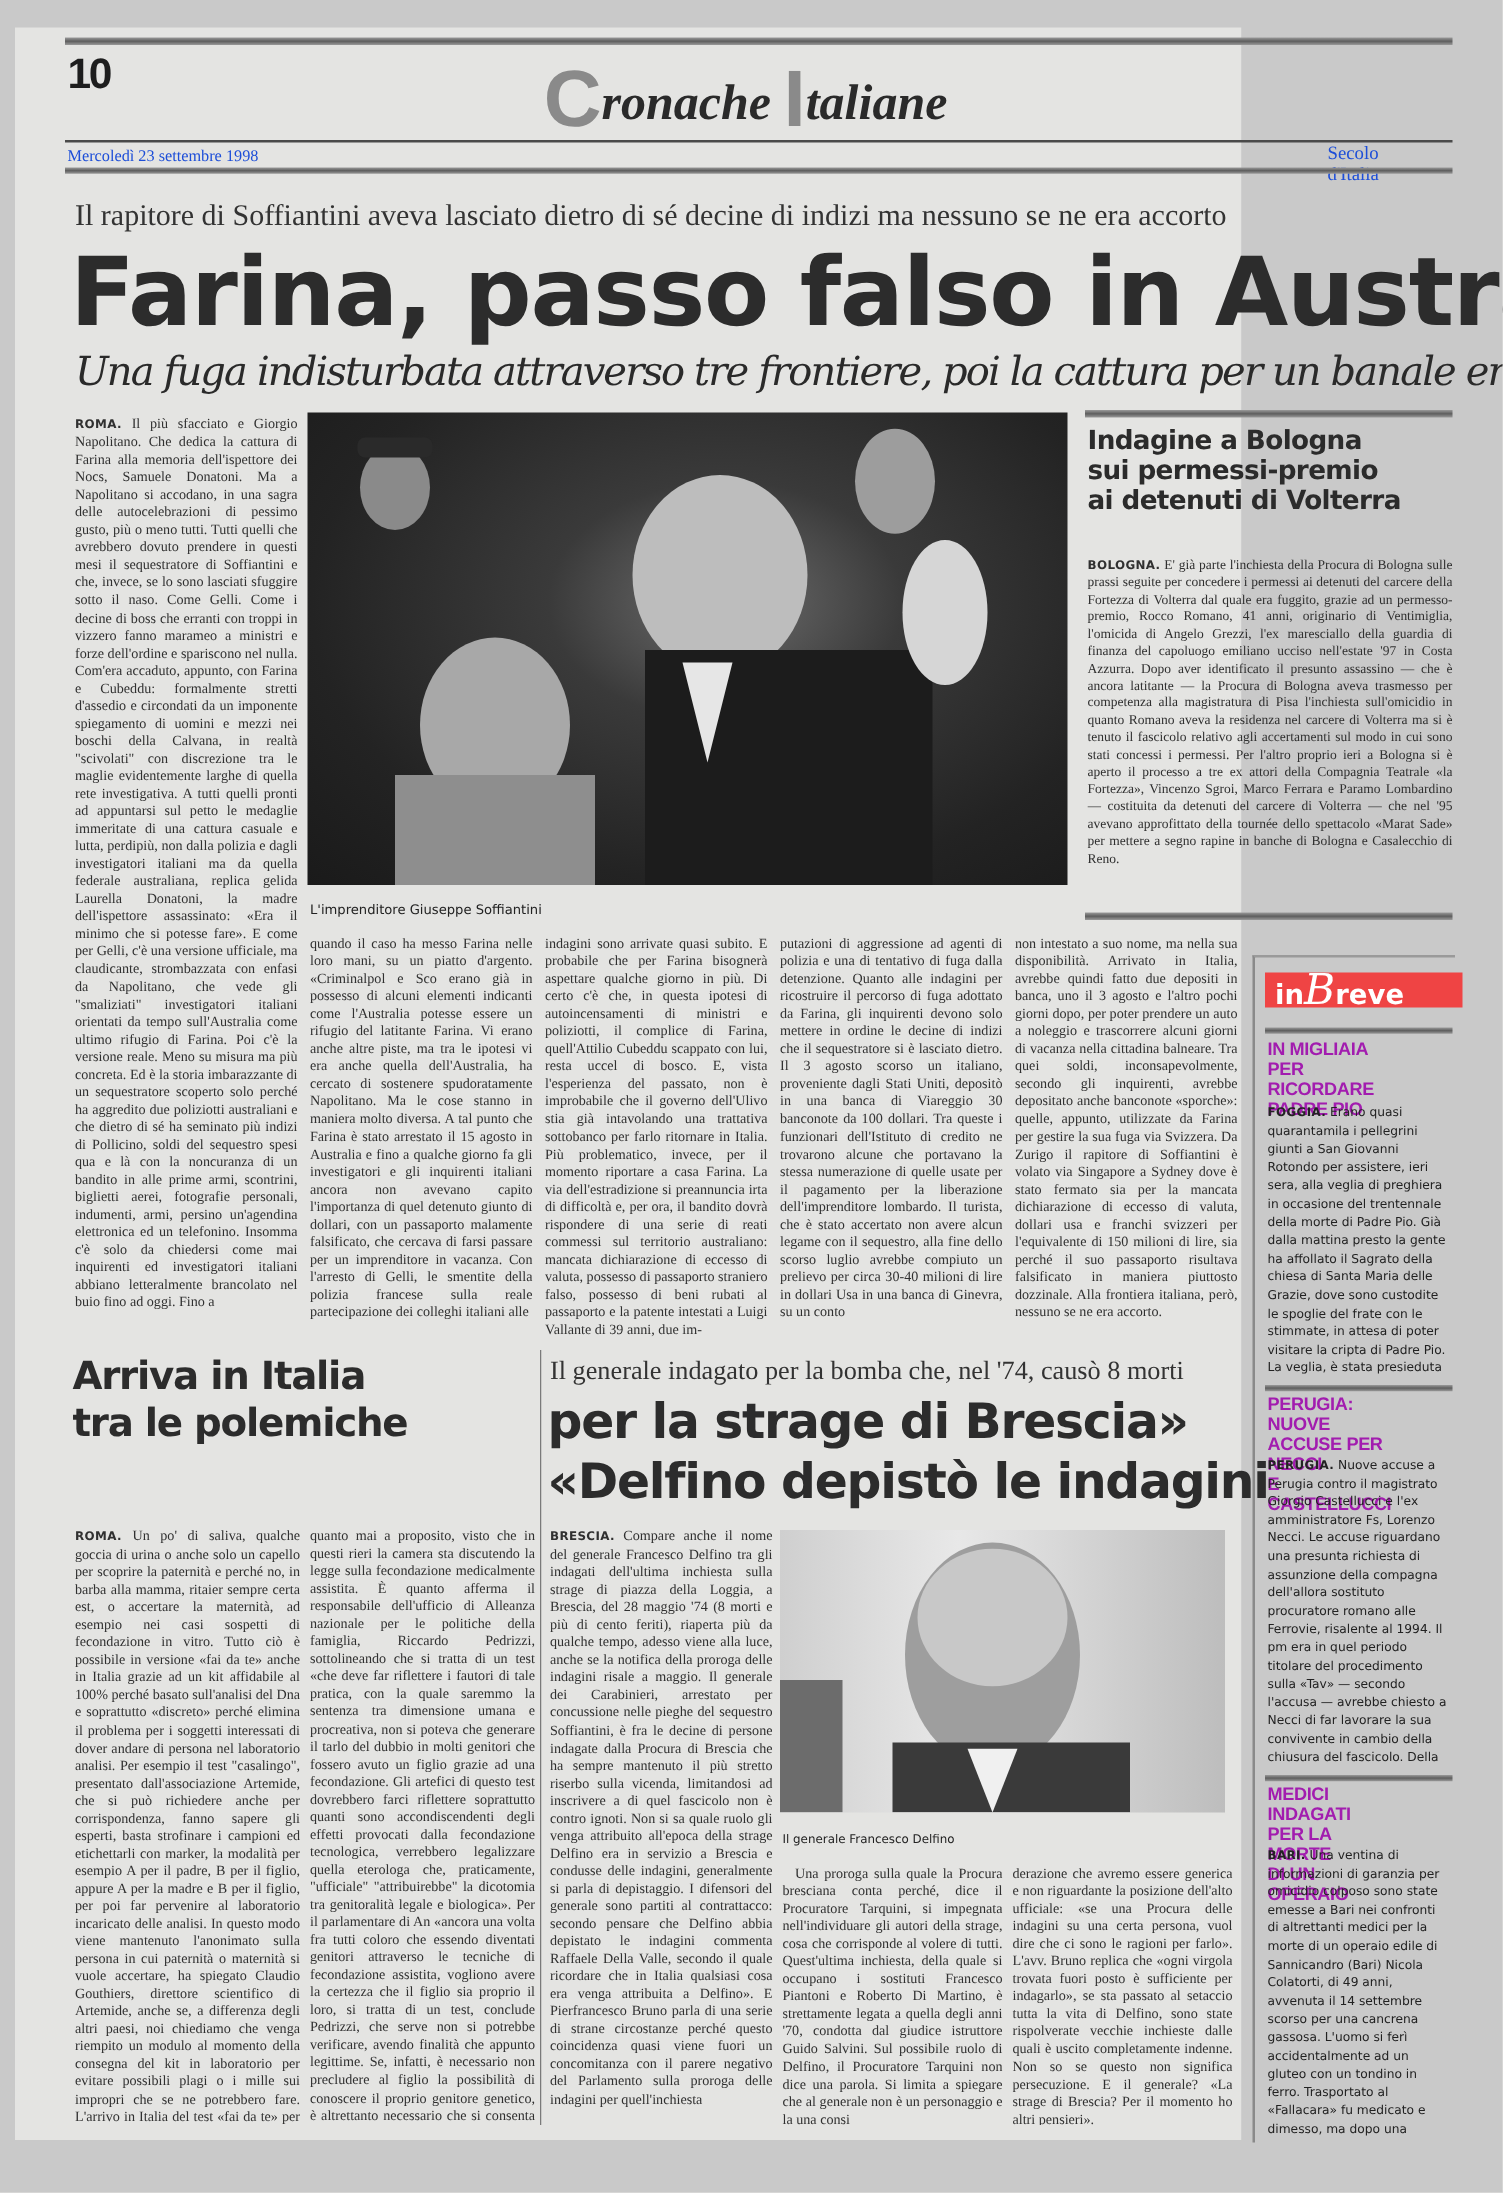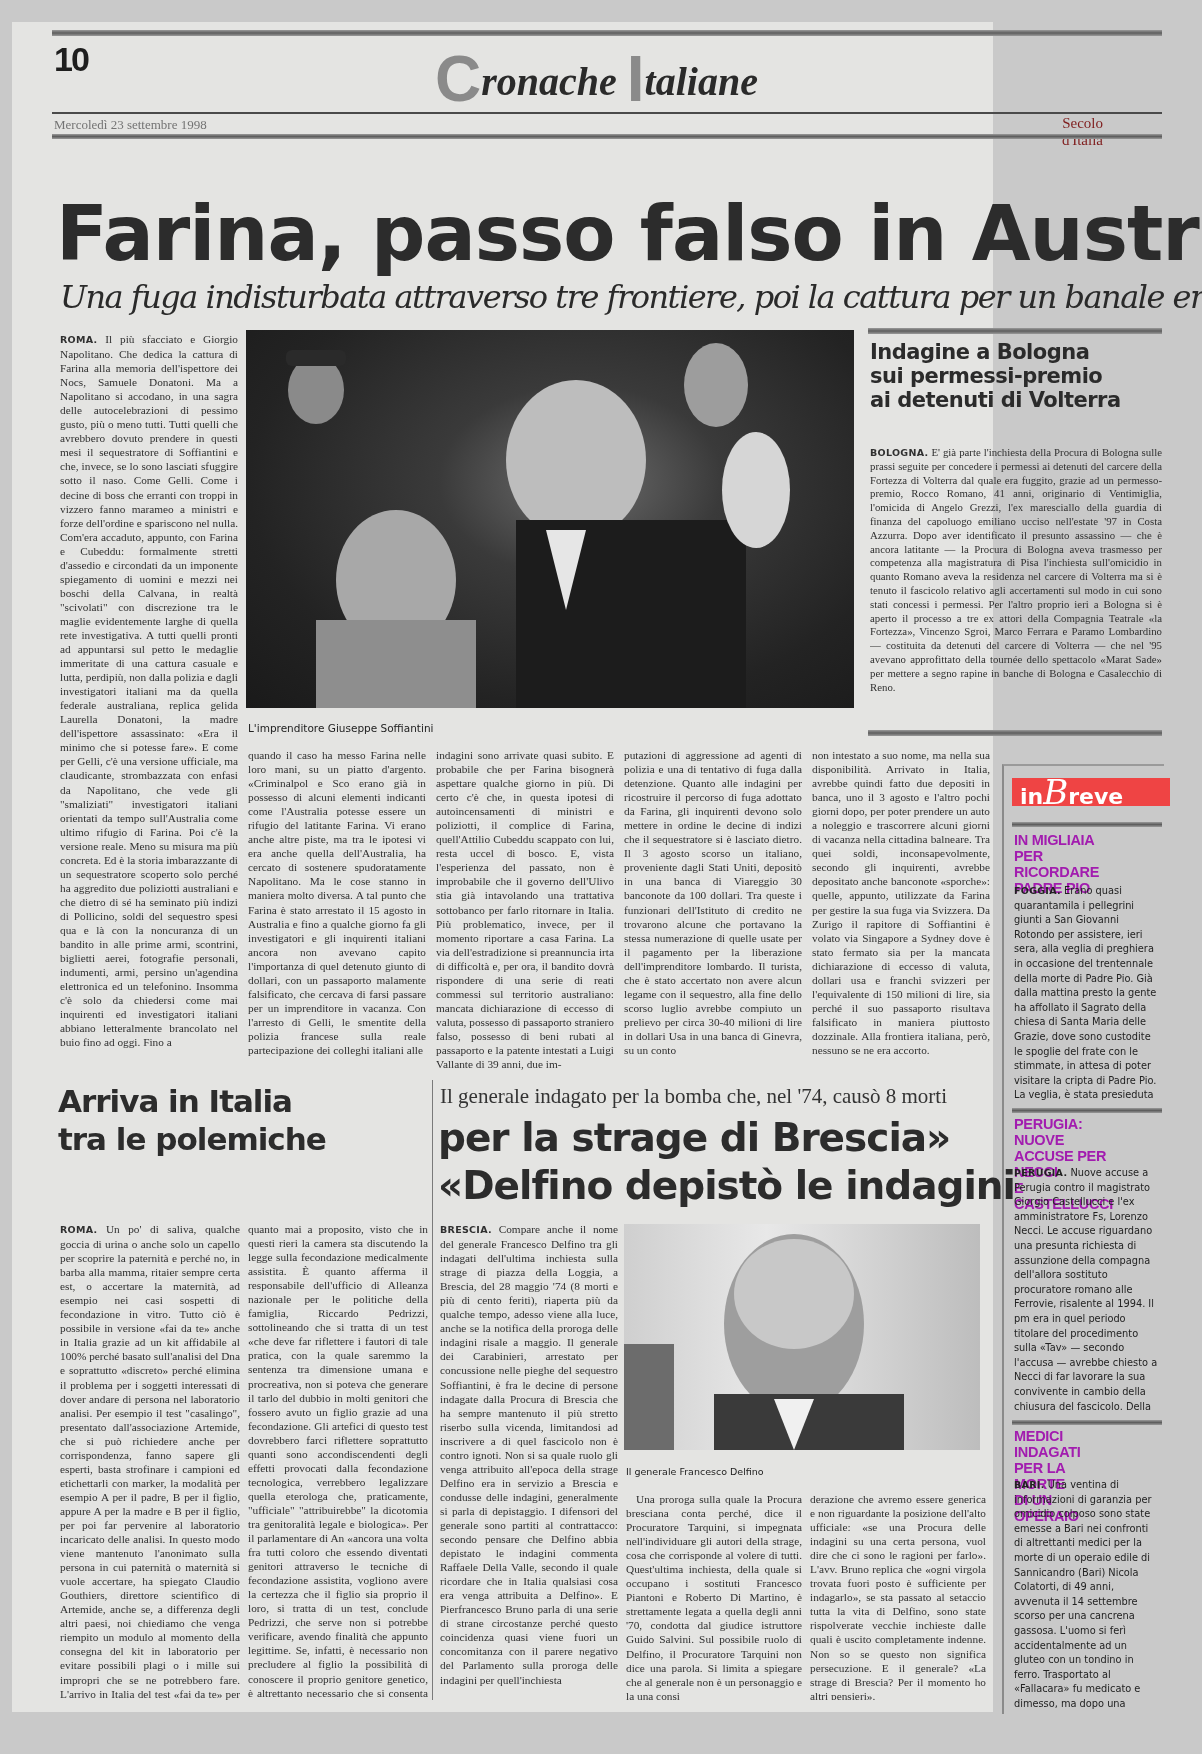--- a/index.html
+++ b/index.html
@@ -4,22 +4,22 @@
 <style>
   html,body{margin:0;padding:0;}
   body{width:1202px;height:1754px;background:#c9c9c9;position:relative;overflow:hidden;font-family:"Liberation Serif","DejaVu Serif",serif;color:#1e1e1e;}
   .page{position:absolute;left:12px;top:22px;width:981px;height:1690px;background:#e4e4e2;}
   .abs{position:absolute;}
   .rule{position:absolute;background:#4a4a4a;}
   .rule-thick{position:absolute;height:6px;background:linear-gradient(#9a9a9a,#5e5e5e,#9a9a9a);}
   .page-number{font-family:"Liberation Sans","DejaVu Sans",sans-serif;font-weight:bold;font-size:34px;letter-spacing:-2px;}
   .section-title{font-family:"Liberation Serif",serif;font-style:italic;font-size:40px;font-weight:bold;color:#2a2a2a;}
   .section-title .initial{font-style:normal;font-family:"Liberation Sans",sans-serif;font-size:64px;color:#8a8a8a;font-weight:bold;vertical-align:-6px;}
-  .dateline{font-size:13px;color:#737373;}
-  .masthead-name{font-size:15px;color:#7f1d1d;text-align:right;}
+  .dateline{font-size:13px;color:#1d4ed8;}
+  .masthead-name{font-size:15px;color:#1d4ed8;}
   .kicker{font-size:24px;color:#333;}
   .headline{font-family:"DejaVu Sans","Liberation Sans",sans-serif;font-weight:bold;color:#2c2c2c;letter-spacing:-1px;}
   .deck{font-family:"DejaVu Serif",serif;font-style:italic;font-size:32px;color:#2a2a2a;letter-spacing:-1.5px;}
   .col{position:absolute;font-size:11.3px;line-height:14.05px;text-align:justify;color:#303030;}
   .col p{margin:0;text-indent:10px;}
   .col p.first{text-indent:0;}
   .place{font-family:"DejaVu Sans",sans-serif;font-weight:bold;font-size:9.5px;letter-spacing:0.3px;}
   .caption{font-family:"DejaVu Sans",sans-serif;font-size:10.5px;color:#222;}
   .photo{position:absolute;overflow:hidden;}
   .side-head{font-family:"DejaVu Sans",sans-serif;font-weight:bold;font-size:21px;line-height:24px;color:#2b2b2b;letter-spacing:-0.5px;}
@@ -36,20 +36,21 @@
   <div class="rule-thick" style="left:40px;top:8px;width:1110px;"></div>
   <div class="abs page-number" style="left:42px;top:18px;">10</div>
   <div class="abs section-title" style="left:423px;top:20px;">
     <span class="initial">C</span><span>ronache </span><span class="initial">I</span><span>taliane</span>
   </div>
   <div class="rule" style="left:40px;top:90px;width:1110px;height:2px;"></div>
   <div class="abs dateline" style="left:42px;top:95px;">Mercoledì 23 settembre 1998</div>
   <div class="abs masthead-name" style="left:1050px;top:93px;">Secolo d'Italia</div>
   <div class="rule-thick" style="left:40px;top:112px;width:1110px;height:5px;"></div>
 
+  <div class="abs kicker" style="left:48px;top:138px;white-space:nowrap;">Il rapitore di Soffiantini aveva lasciato dietro di sé decine di indizi ma nessuno se ne era accorto</div>
   <div class="abs headline" style="left:44px;top:170px;font-size:76px;line-height:84px;white-space:nowrap;">Farina, passo falso in Australia</div>
   <div class="abs deck" style="left:48px;top:256px;white-space:nowrap;">Una fuga indisturbata attraverso tre frontiere, poi la cattura per un banale errore</div>
 
   <div class="photo" style="left:234px;top:308px;width:608px;height:378px;background:radial-gradient(ellipse at 55% 40%,#6e6e6e 0%,#3a3a3a 30%,#232323 70%,#1a1a1a 100%);">
     <svg width="608" height="378" viewBox="0 0 608 378">
       <ellipse cx="70" cy="60" rx="28" ry="34" fill="#8a8a8a"></ellipse>
       <rect x="40" y="20" width="60" height="16" rx="6" fill="#2a2a2a"></rect>
       <ellipse cx="330" cy="130" rx="70" ry="80" fill="#bdbdbd"></ellipse>
       <rect x="270" y="190" width="230" height="188" fill="#1c1c1c"></rect>
       <polygon points="300,200 340,200 320,280" fill="#e6e6e6"></polygon>

